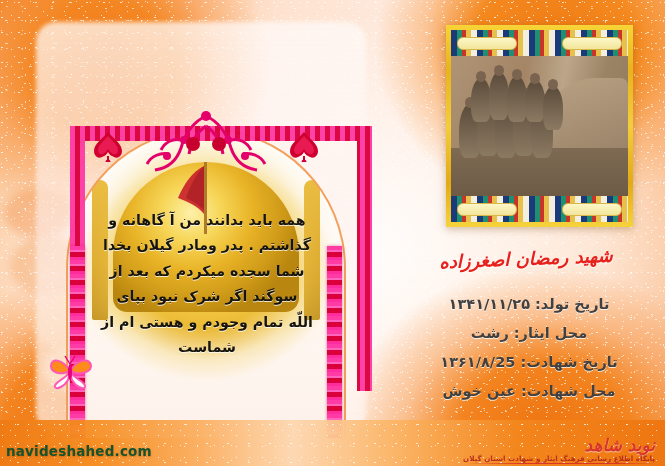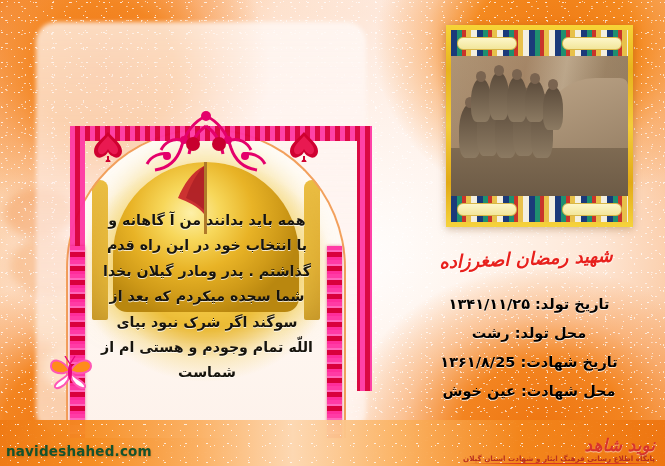--- a/index.html
+++ b/index.html
@@ -191,21 +191,21 @@
     letter-spacing:.5px;
     text-shadow:0 1px 2px rgba(255,255,255,.8);
     transform:rotate(-2.2deg);
     white-space:nowrap;
   }
   .info{
     position:absolute;right:16px;top:290px;width:240px;
     direction:rtl;text-align:center;
   }
   .info .row{
-    color:#000000;font-weight:bold;font-size:14.5px;
+    color:#404040;font-weight:bold;font-size:14.5px;
     line-height:29px;white-space:nowrap;
     text-shadow:0 1px 0 rgba(255,255,255,.75);
   }
 
   
   .butterfly{position:absolute;left:48px;top:352px;width:46px;height:38px;}
 
   
   .footer-band{
     position:absolute;left:0;right:0;bottom:0;height:46px;
@@ -310,21 +310,20 @@
     <svg class="spade right" viewBox="0 0 28 30">
       <path d="M14 0 C8 7 0 12 0 19 C0 24 4 27 8 25 C11 24 13 22 14 20 C15 22 17 24 20 25 C24 27 28 24 28 19 C28 12 20 7 14 0 Z" fill="#cf0030"></path>
       <path d="M14 4 C10 9 4 13 4 18 C4 21 6 23 9 22 C11 21 13 19 14 17 C15 19 17 21 19 22 C22 23 24 21 24 18 C24 13 18 9 14 4 Z" fill="#ff2d6e" opacity=".55"></path>
       <rect x="13" y="24" width="2" height="5" fill="#cf0030"></rect>
       <circle cx="14" cy="30" r="2.5" fill="#cf0030"></circle>
     </svg>
   </div>
 
   <div class="poem">
     <div>همه باید بدانند من آ گاهانه و</div>
-    <div>با انتخاب خود در این راه قدم</div>
     <div>گذاشتم . پدر ومادر گیلان بخدا</div>
     <div>شما سجده میکردم که بعد از</div>
     <div>سوگند اگر شرک نبود بپای</div>
     <div>اللّه تمام وجودم و هستی ام از</div>
     <div>شماست</div>
   </div>
 
   <svg class="butterfly" viewBox="0 0 46 38">
     <g stroke="#ff57b5" stroke-width="2" fill="#ff8c1a">
       <path d="M22 19 C14 6 3 6 3 14 C3 20 10 22 16 21 Z"></path>
@@ -381,21 +380,21 @@
         <div class="orn-cartouche" style="left:6px;top:7px;width:58px;"></div>
         <div class="orn-cartouche" style="right:6px;top:7px;width:58px;"></div>
       </div>
     </div>
   </div>
 
   <div class="name">شهید رمضان اصغرزاده</div>
 
   <div class="info">
     <div class="row">تاریخ تولد: ۱۳۴۱/۱۱/۲۵</div>
-    <div class="row">محل تولد: رشت</div>
+    <div class="row">محل ایثار: رشت</div>
     <div class="row">تاریخ شهادت: ۱۳۶۱/۸/25</div>
     <div class="row">محل شهادت: عین خوش</div>
   </div>
 
   <div class="footer-band"></div>
   <div class="footer-speck"></div>
   <div class="watermark">navideshahed.com</div>
   <div class="brand-rule"></div>
   <div class="brand">
     <span class="brand-title">نوید شاهد</span>

